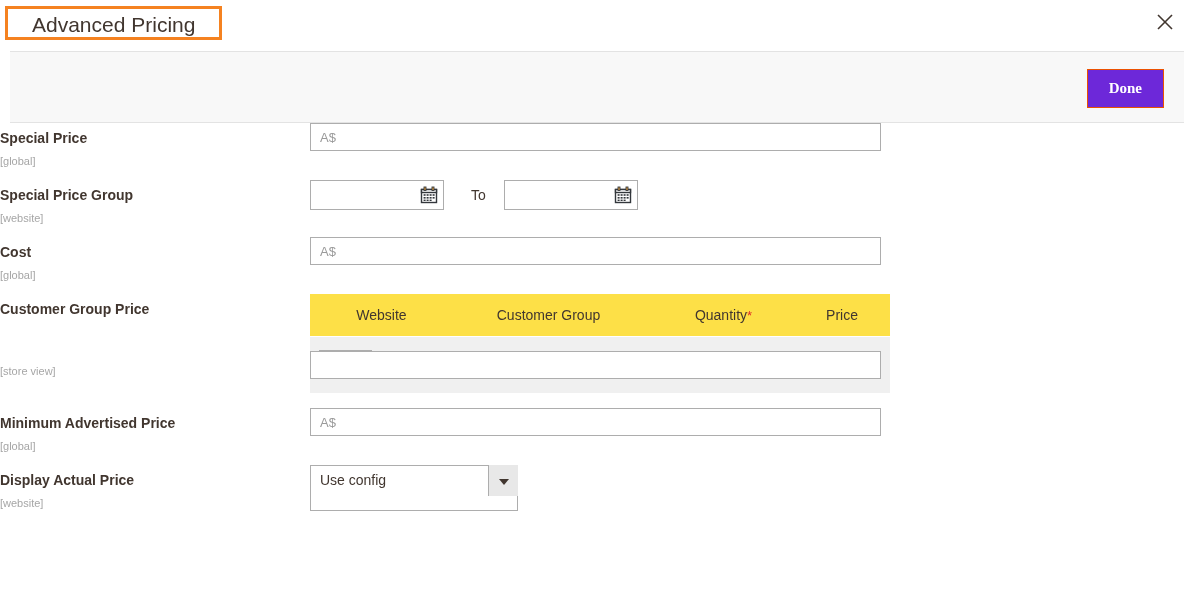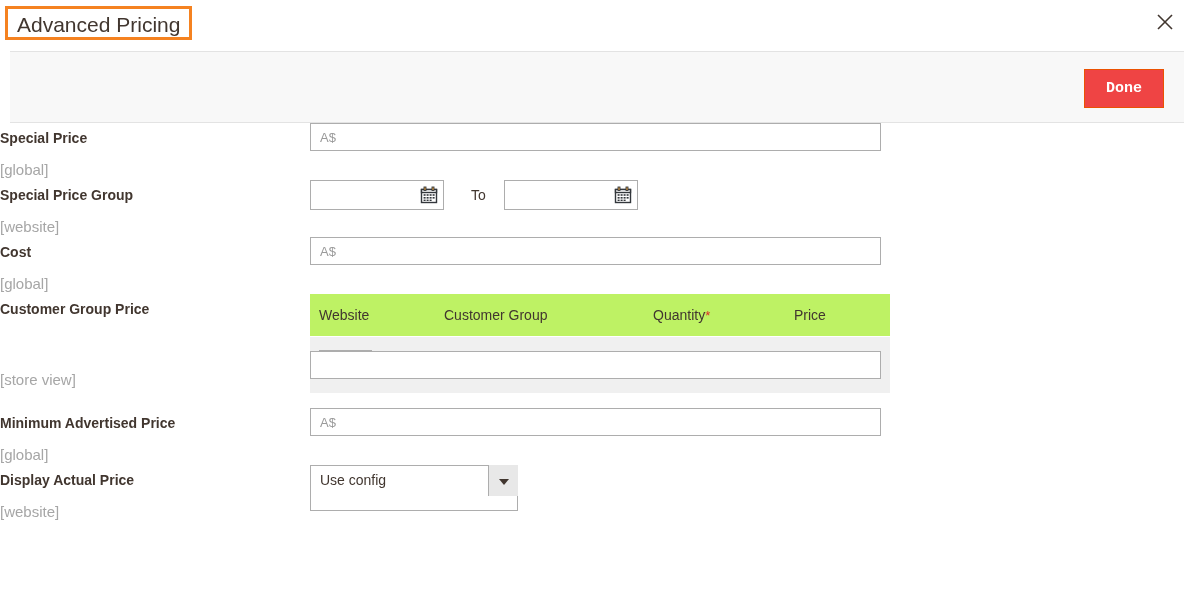--- a/index.html
+++ b/index.html
@@ -22,21 +22,21 @@
     left: 0; top: 0;
     width: 1194px;
     height: 51px;
   }
   .modal-title {
     position: absolute;
     left: 5px;
     top: 6px;
     height: 34px;
     line-height: 32px;
-    padding: 0 9px;
+    padding: 0 24px;
     box-sizing: border-box;
     font-size: 21px;
     font-weight: 400;
     color: #41362f;
     border: 3px solid #f58220;
     white-space: nowrap;
   }
   .modal-close {
     position: absolute;
     right: 14px;
@@ -58,26 +58,26 @@
     background: #f8f8f8;
     border-top: 1px solid #e3e3e3;
     border-bottom: 1px solid #e3e3e3;
   }
   .btn-done {
     position: absolute;
     right: 20px;
     top: 17px;
     height: 39px;
     padding: 0 21px;
-    background: #ef4444;
+    background: #6d28d9;
     border: 1px solid #eb5202;
     color: #ffffff;
     font-size: 15px;
     font-weight: 700;
-    font-family: Liberation Mono, monospace;
+    font-family: Liberation Serif, serif;
     line-height: 37px;
     cursor: pointer;
     box-sizing: border-box;
   }
 
   
   .form-area {
     position: absolute;
     left: 0;
     top: 123px;
@@ -96,25 +96,25 @@
     width: 285px;
     font-size: 14px;
     font-weight: 600;
     color: #41362f;
     line-height: 18px;
     padding-top: 6px;
     box-sizing: border-box;
   }
   .field-scope {
     display: block;
-    font-size: 15px;
+    font-size: 11px;
     font-weight: 400;
     color: #a6a6a6;
     line-height: 14px;
-    margin-top: 16px;
+    margin-top: 7px;
   }
   .field-control {
     position: absolute;
     left: 310px;
     top: 0;
   }
 
   .text-input {
     width: 571px;
     height: 28px;
@@ -160,23 +160,23 @@
   }
   .date-wrap + .date-sep { margin-left: 27px; }
 
   
   .cgp-table {
     width: 571px;
     border-collapse: collapse;
     table-layout: fixed;
   }
   .cgp-table thead th {
-    background: #bef264;
+    background: #fde047;
     border-bottom: 1px solid #ffffff;
-    text-align: left;
+    text-align: center;
     font-size: 14px;
     font-weight: 400;
     color: #41362f;
     padding: 13px 0 13px 0;
   }
   .cgp-table thead th.c1 { width: 125px; padding-left: 9px; }
   .cgp-table thead th.c2 { width: 209px; }
   .cgp-table thead th.c3 { width: 141px; }
   .cgp-table thead th.c4 { width: 96px; }
   .req-star { color: #e02b27; font-size: 13px; }

